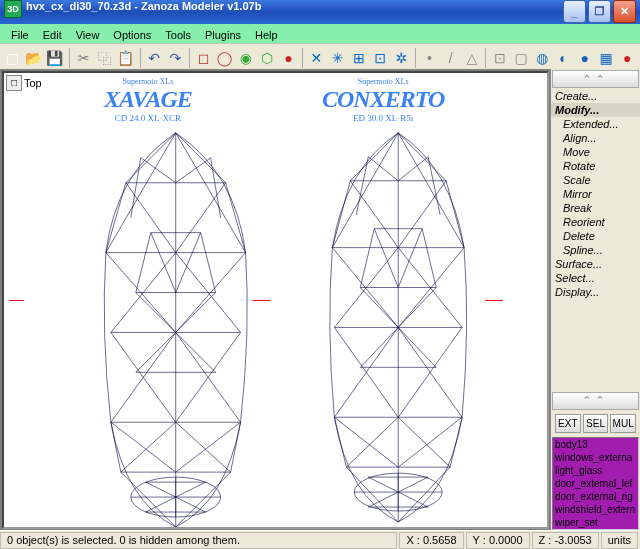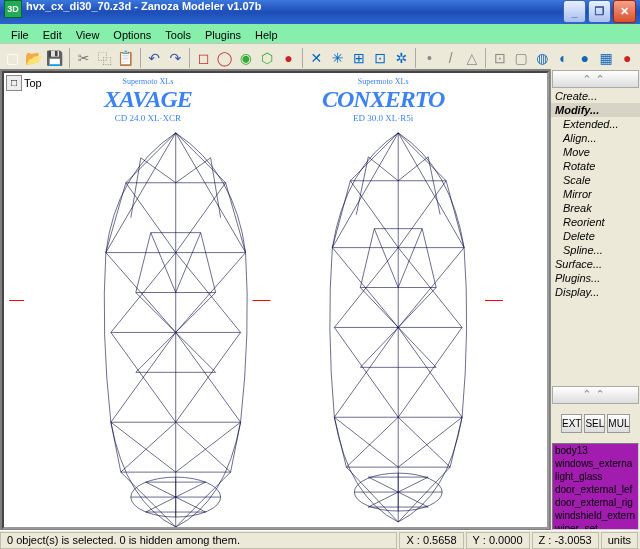--- a/index.html
+++ b/index.html
@@ -20,21 +20,21 @@
   .brand{position:absolute;font-family:Liberation Serif, serif;font-weight:900;font-style:italic;color:#3b82f6;letter-spacing:-1px}
   .brand .sub{font-size:8px;font-weight:normal;font-style:normal;letter-spacing:0}
   .sidepanel{position:absolute;top:69px;right:0;width:89px;bottom:18px;background:#ece9d8;display:flex;flex-direction:column;border-left:1px solid #888}
   .panelhead{height:16px;background:linear-gradient(#fff,#ddd);border:1px solid #aaa;margin:1px;display:flex;justify-content:center;align-items:center;color:#888;letter-spacing:4px}
   .cmdlist{flex:0 0 auto;font-style:italic;}
   .cmd{height:14px;line-height:14px;padding-left:4px;cursor:default}
   .cmd.sel{background:#d8d4c5;font-weight:bold}
   .cmd.ind{padding-left:12px}
   .olist{border:1px inset #ccc;background:#a21caf;overflow:hidden;flex:1;margin:1px}
   .olist div{height:13px;line-height:13px;padding-left:2px;white-space:nowrap;font-size:10px}
-  .tabs{display:flex;margin:9px}
+  .tabs{display:flex;margin:3px}
   .tab{flex:1;height:17px;background:linear-gradient(#fff,#ddd);border:1px solid #999;text-align:center;line-height:17px;font-size:10px;margin:0 1px}
   .statusbar{position:absolute;bottom:0;left:0;right:0;height:18px;background:#ece9d8;display:flex;align-items:center;border-top:1px solid #fff}
   .statusbar .cell{border:1px solid #c0bcae;height:15px;line-height:15px;padding:0 6px;margin-right:2px}
   .statusbar .main{flex:1}
   svg.wire{position:absolute;top:0;left:0;width:100%;height:100%}
 </style>
 </head>
 <body>
 
 <div class="titlebar">
@@ -169,21 +169,21 @@
       <div class="cmd ind">Align...</div>
       <div class="cmd ind">Move</div>
       <div class="cmd ind">Rotate</div>
       <div class="cmd ind">Scale</div>
       <div class="cmd ind">Mirror</div>
       <div class="cmd ind">Break</div>
       <div class="cmd ind">Reorient</div>
       <div class="cmd ind">Delete</div>
       <div class="cmd ind">Spline...</div>
       <div class="cmd">Surface...</div>
-      <div class="cmd">Plugins...</div>
+      <div class="cmd">Select...</div>
       <div class="cmd">Display...</div>
     </div>
   <div style="flex:1"></div>
   <div class="panelhead">⌃⌃</div>
   <div class="tabs" id="tabs">
       <div class="tab">EXT</div>
       <div class="tab">SEL</div>
       <div class="tab">MUL</div>
     </div>
   <div class="olist" id="olist">

